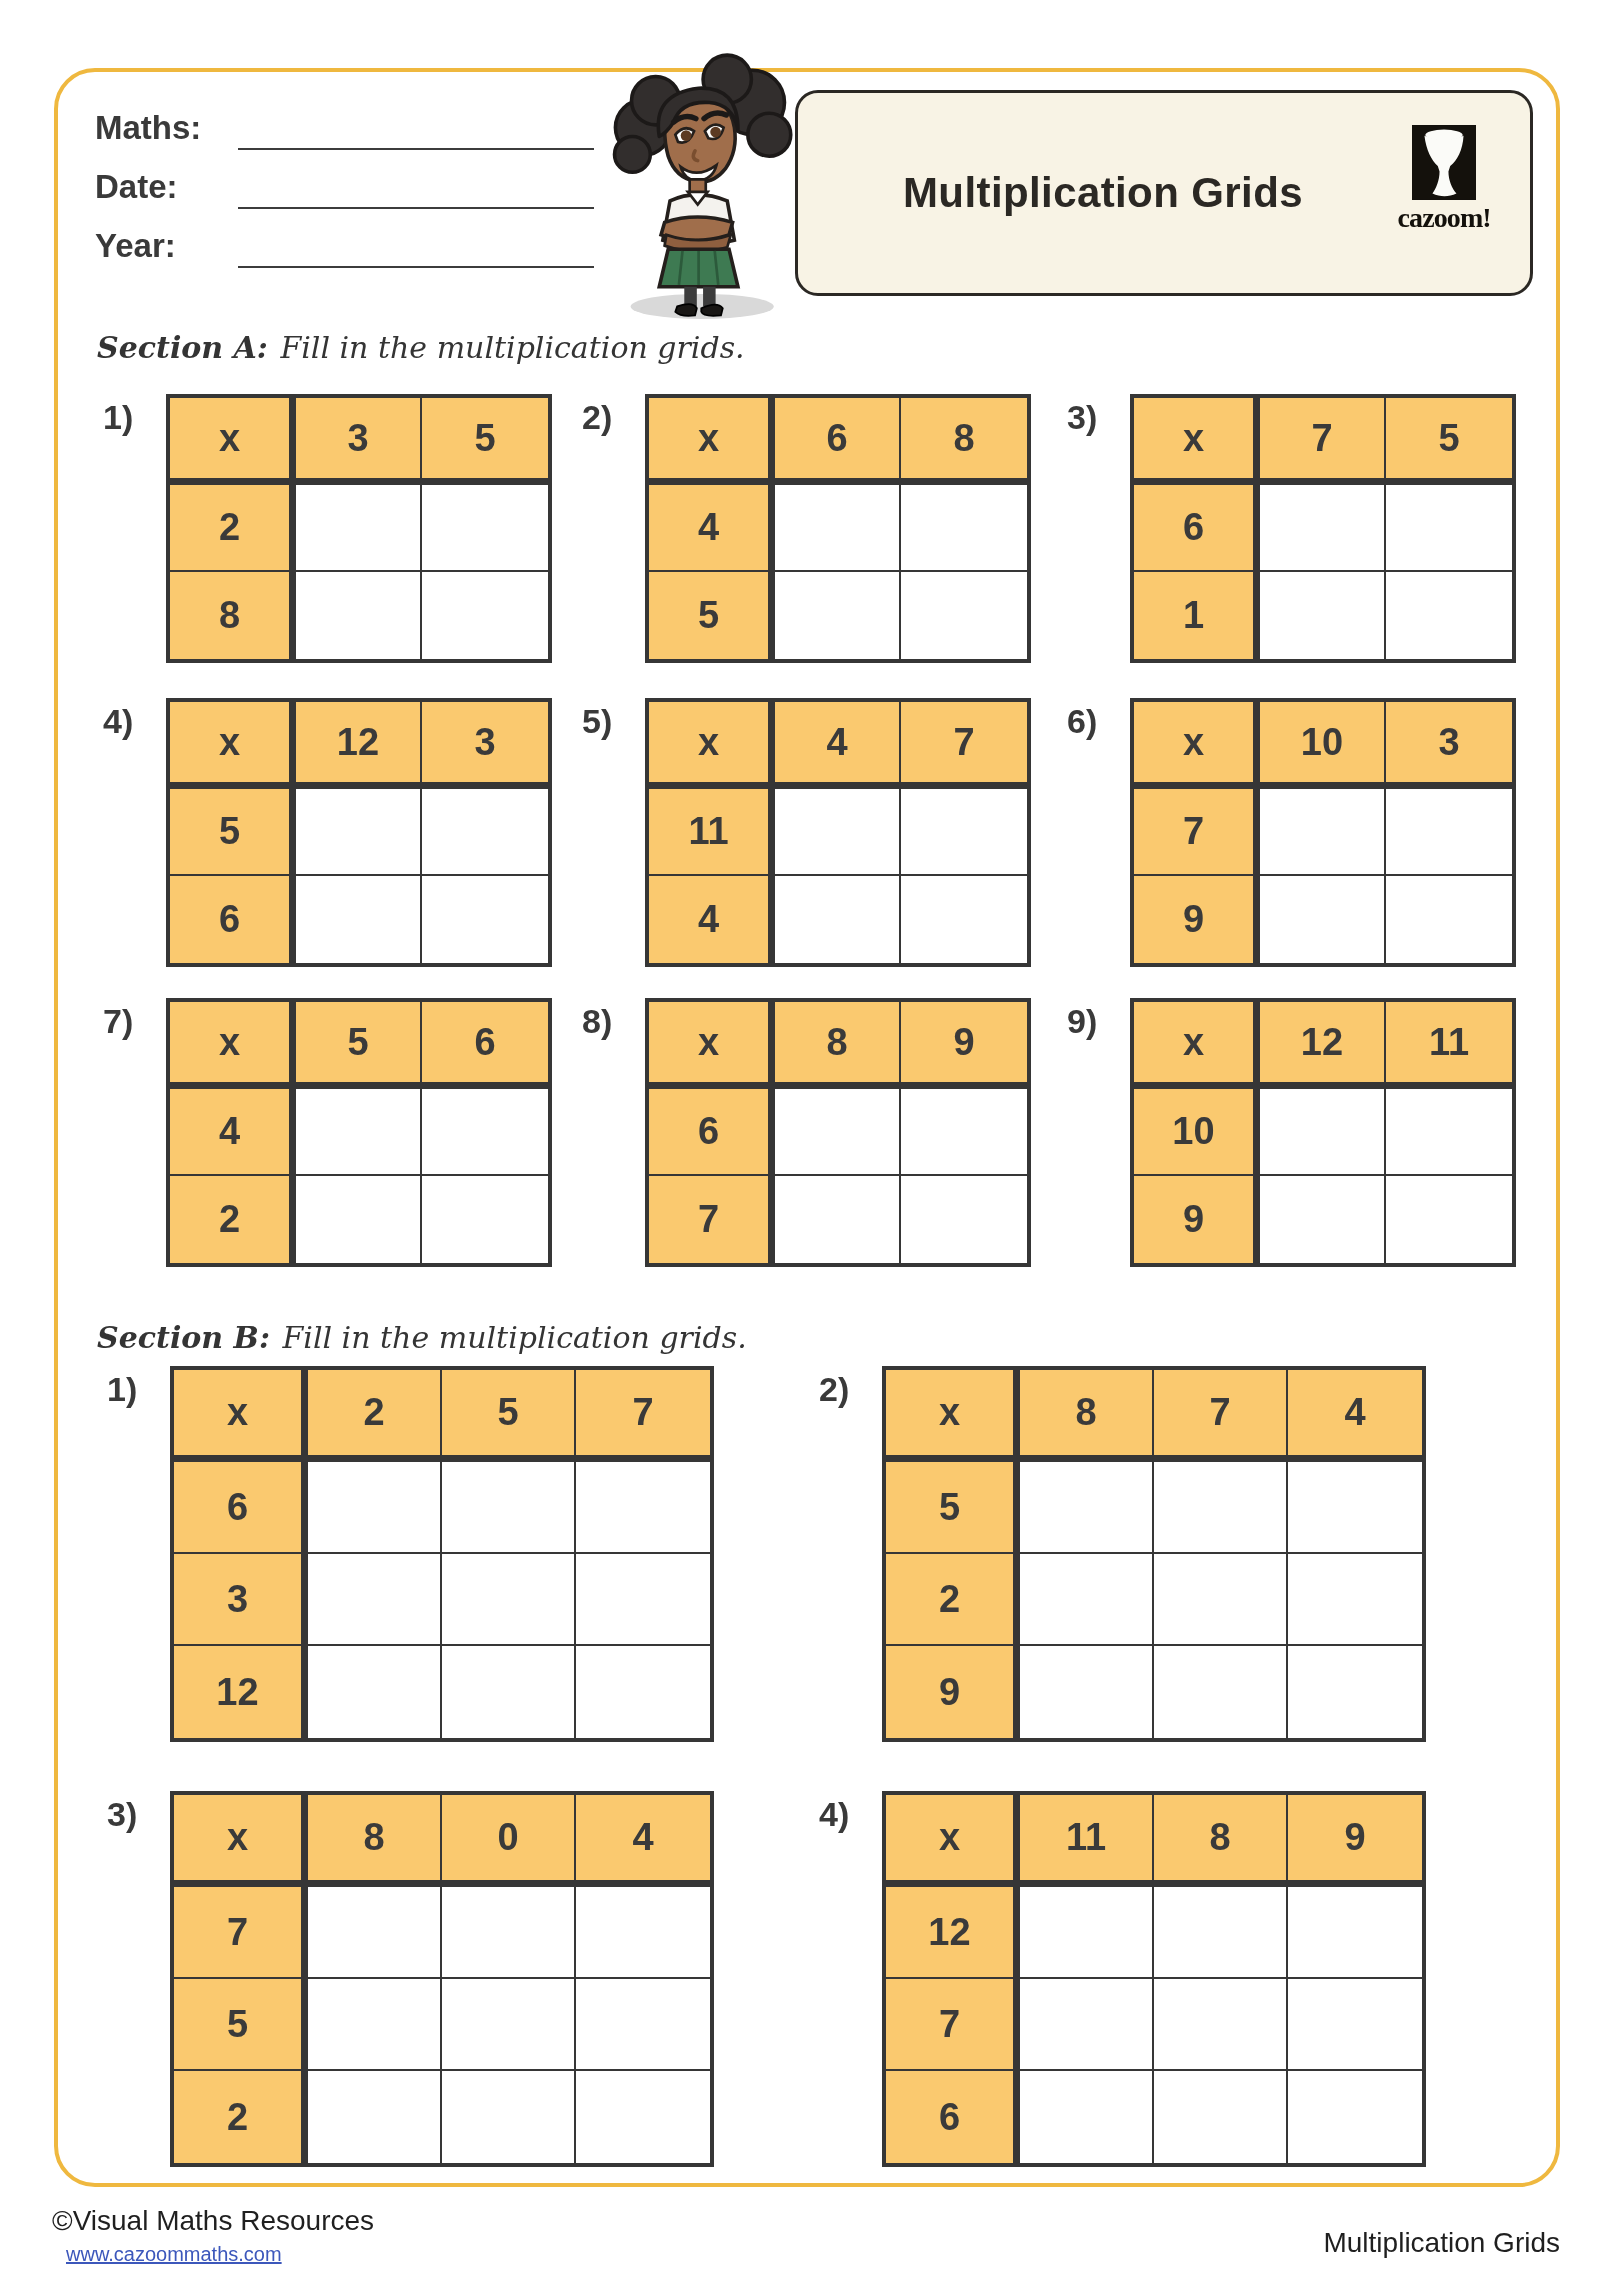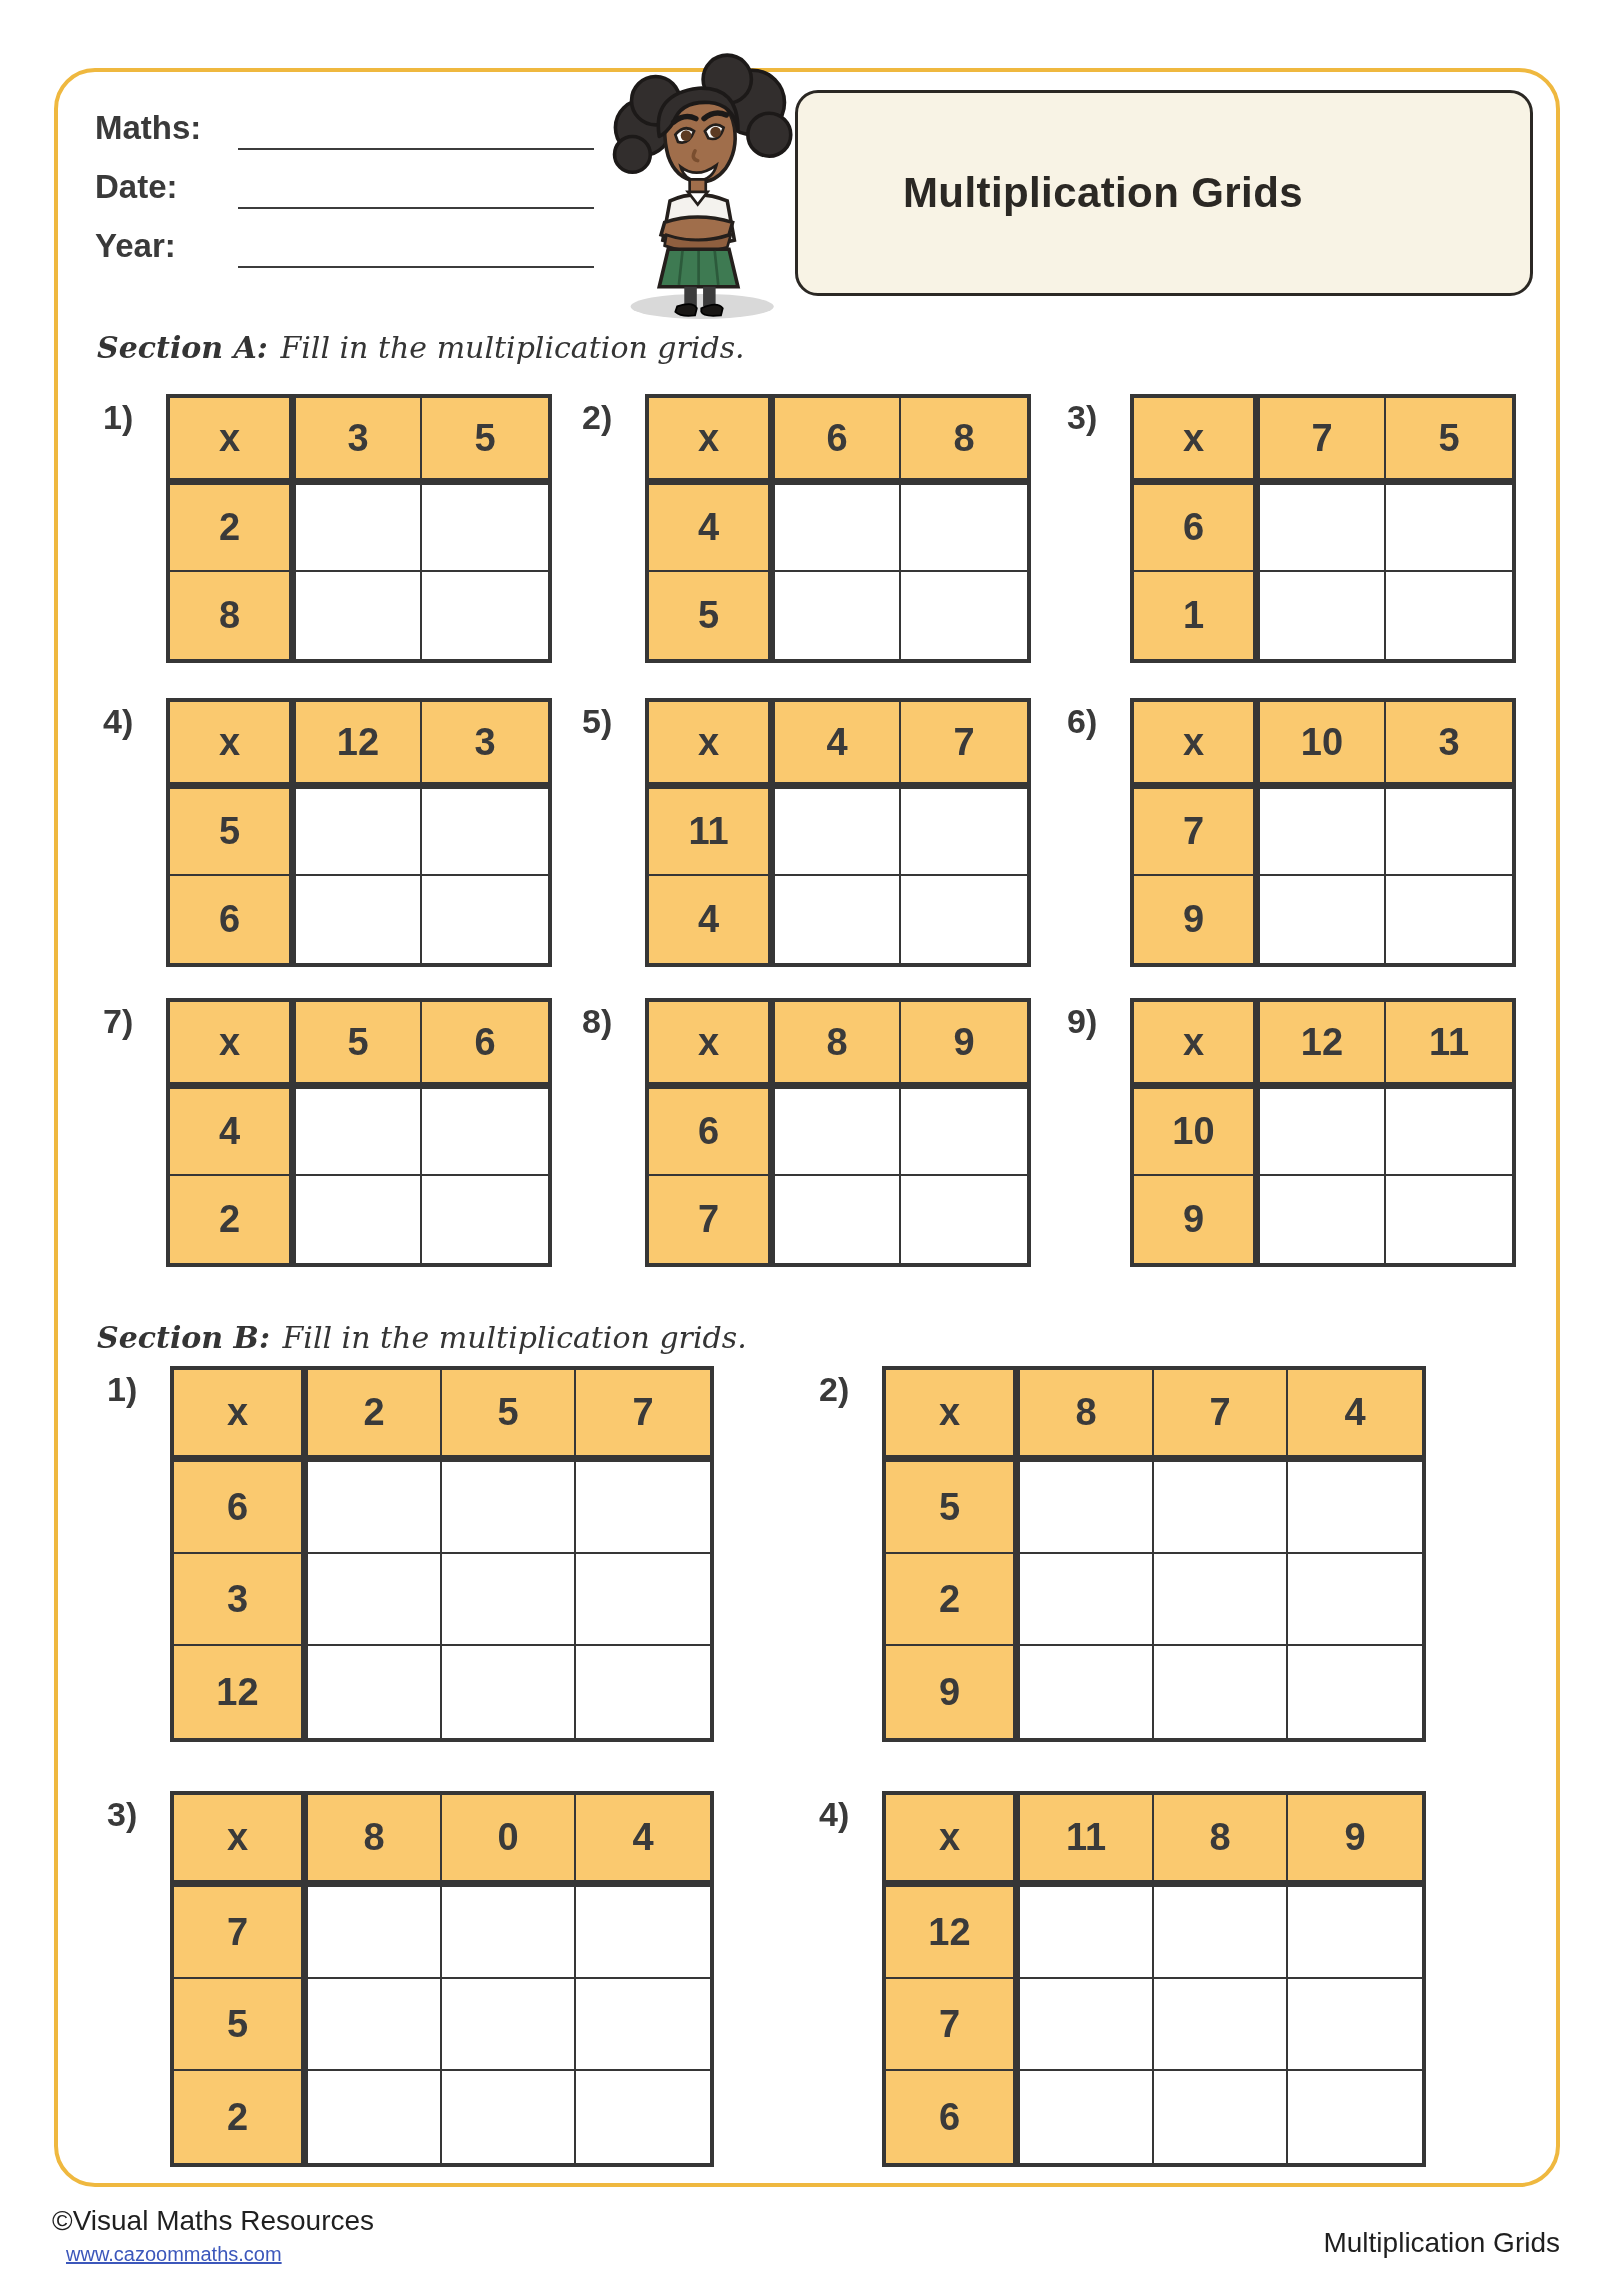--- a/index.html
+++ b/index.html
@@ -129,20 +129,30 @@
       </g>
       <rect x="92" y="270" width="14" height="22" fill="#3C3C3C"></rect>
       <rect x="113" y="270" width="14" height="22" fill="#3C3C3C"></rect>
       <path d="M84 292 Q102 286 106 294 L104 302 Q88 304 82 298 Z" fill="#191715" stroke="#000000" stroke-width="2"></path>
       <path d="M111 294 Q129 286 135 294 L133 302 Q113 304 111 298 Z" fill="#191715" stroke="#000000" stroke-width="2"></path>
     </svg>
   </div>
 
   <div class="title-box">
     <div class="title-text">Multiplication Grids</div>
+    <div class="logo">
+      <span class="logo-box">
+        <svg viewBox="0 0 72 84" width="64" height="75" aria-hidden="true">
+          <rect x="0" y="0" width="72" height="84" fill="#14110C"></rect>
+          <ellipse cx="36" cy="11" rx="21" ry="6" fill="#FBFBF8"></ellipse>
+          <path d="M14 12 C16 28 22 40 29 46 L31 52 C31 62 27 71 23 77 C32 81 41 81 50 77 C45 71 41 62 41 52 L43 46 C51 40 57 28 58 12 C44 18 28 18 14 12 Z" fill="#FBFBF8"></path>
+        </svg>
+      </span>
+      <div class="logo-text">cazoom!</div>
+    </div>
   </div>
 
   <div class="section-heading sh-a">
     <span class="sh-bold">Section A:</span><span class="sh-rest">Fill in the multiplication grids.</span>
   </div>
   <div class="section-heading sh-b">
     <span class="sh-bold">Section B:</span><span class="sh-rest">Fill in the multiplication grids.</span>
   </div>
 
   <div class="grids-host">

